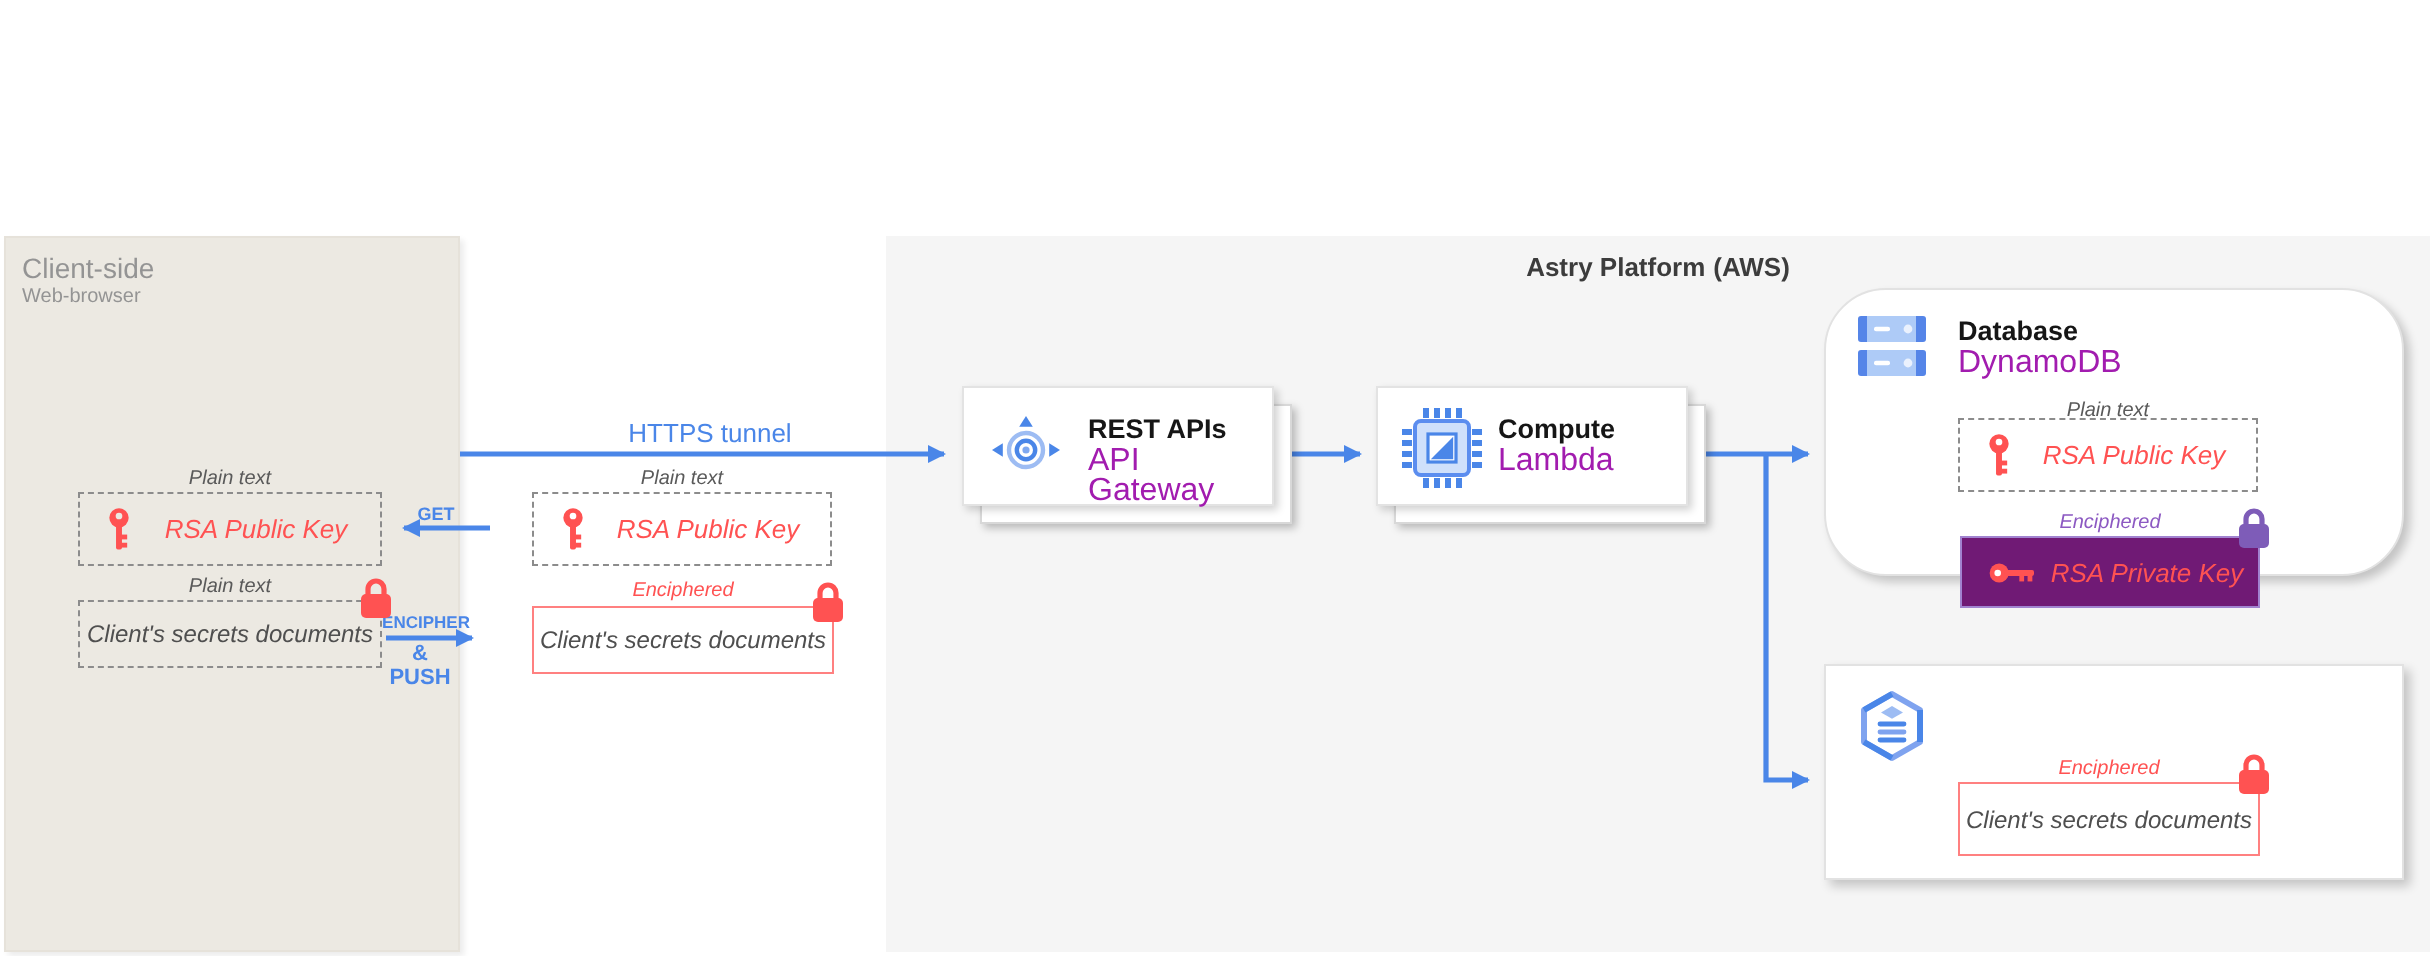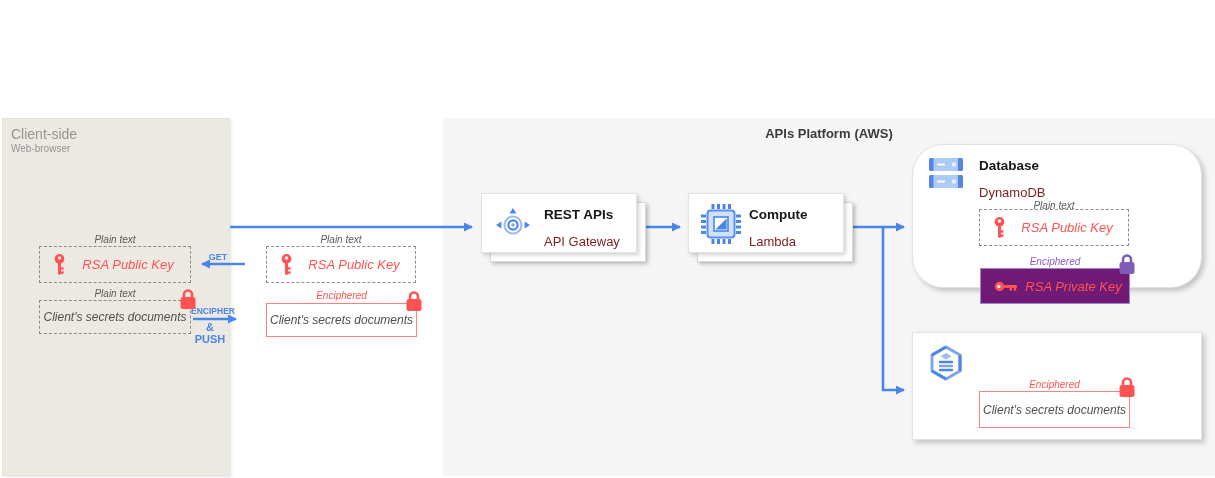--- a/index.html
+++ b/index.html
@@ -56,56 +56,57 @@
   }
   .card.back{border:1px solid #D8D8D8;box-shadow:2px 2px 4px rgba(0,0,0,.25);}
   .smallcard{width:156px;height:60px;}
   .bigcard{
     background:#fff;border:1px solid #E2E2E2;box-sizing:border-box;
     box-shadow:3px 3px 5px rgba(0,0,0,.2);
   }
   .svc-icon{position:absolute;}
   .svc-text{position:absolute;}
   .svc-title{font-size:13.5px;font-weight:bold;color:#161616;line-height:16px;}
-  .svc-subtitle{font-size:13px;color:#7f1d1d;line-height:15px;margin-top:11px;}
+  .svc-subtitle{font-size:16px;color:#a21caf;line-height:15px;}
   .overlay{position:absolute;left:0;top:0;pointer-events:none;}
 </style>
 </head>
 <body>
 
 <div id="canvas">
 
 
   <div class="abs client-panel">
     <div class="panel-title">Client-side</div>
     <div class="panel-subtitle">Web-browser</div>
   </div>
 
   <div class="abs aws-panel">
     <div class="aws-title">
-      <span class="bold">APIs Platform</span><span class="suffix">(AWS)</span>
+      <span class="bold">Astry Platform</span><span class="suffix">(AWS)</span>
     </div>
   </div>
 
   <svg class="overlay" width="1215" height="478">
     <defs>
       <marker id="ah" markerUnits="userSpaceOnUse" markerWidth="10" markerHeight="10" refX="8" refY="4.5" orient="auto">
         <path d="M0,0 L9,4.5 L0,9 z" fill="#4A86E8"></path>
       </marker>
     </defs>
     <g stroke="#4A86E8" stroke-width="2.6" fill="none">
       <path d="M230 227 L472 227" marker-end="url(#ah)"></path>
       <path d="M245 264 L202 264" marker-end="url(#ah)"></path>
       <path d="M193 319 L236 319" marker-end="url(#ah)"></path>
       <path d="M640 227 L680 227" marker-end="url(#ah)"></path>
       <path d="M845 227 L904 227" marker-end="url(#ah)"></path>
       <path d="M883 227 L883 390 L904 390" marker-end="url(#ah)"></path>
     </g>
   </svg>
 
+  <div class="abs https-label">HTTPS tunnel</div>
   <div class="abs flow-small get-label">GET</div>
   <div class="abs flow-small encipher-label1">ENCIPHER</div>
   <div class="abs flow-small encipher-label2">&amp; PUSH</div>
 
   <div class="abs box-label" style="left:39px;top:234px;width:152px;">Plain text</div>
   <div class="abs databox dashed" style="left:39px;top:246px;width:152px;height:37px;">
     <svg class="keyglyph" width="13" height="23" viewBox="0 0 14 24">
       <circle cx="7" cy="6" r="5.2" fill="#FF5252"></circle>
       <circle cx="7" cy="5" r="1.8" fill="#ECE9E2"></circle>
       <rect x="5.4" y="9" width="3.2" height="14" rx="1" fill="#FF5252"></rect>

